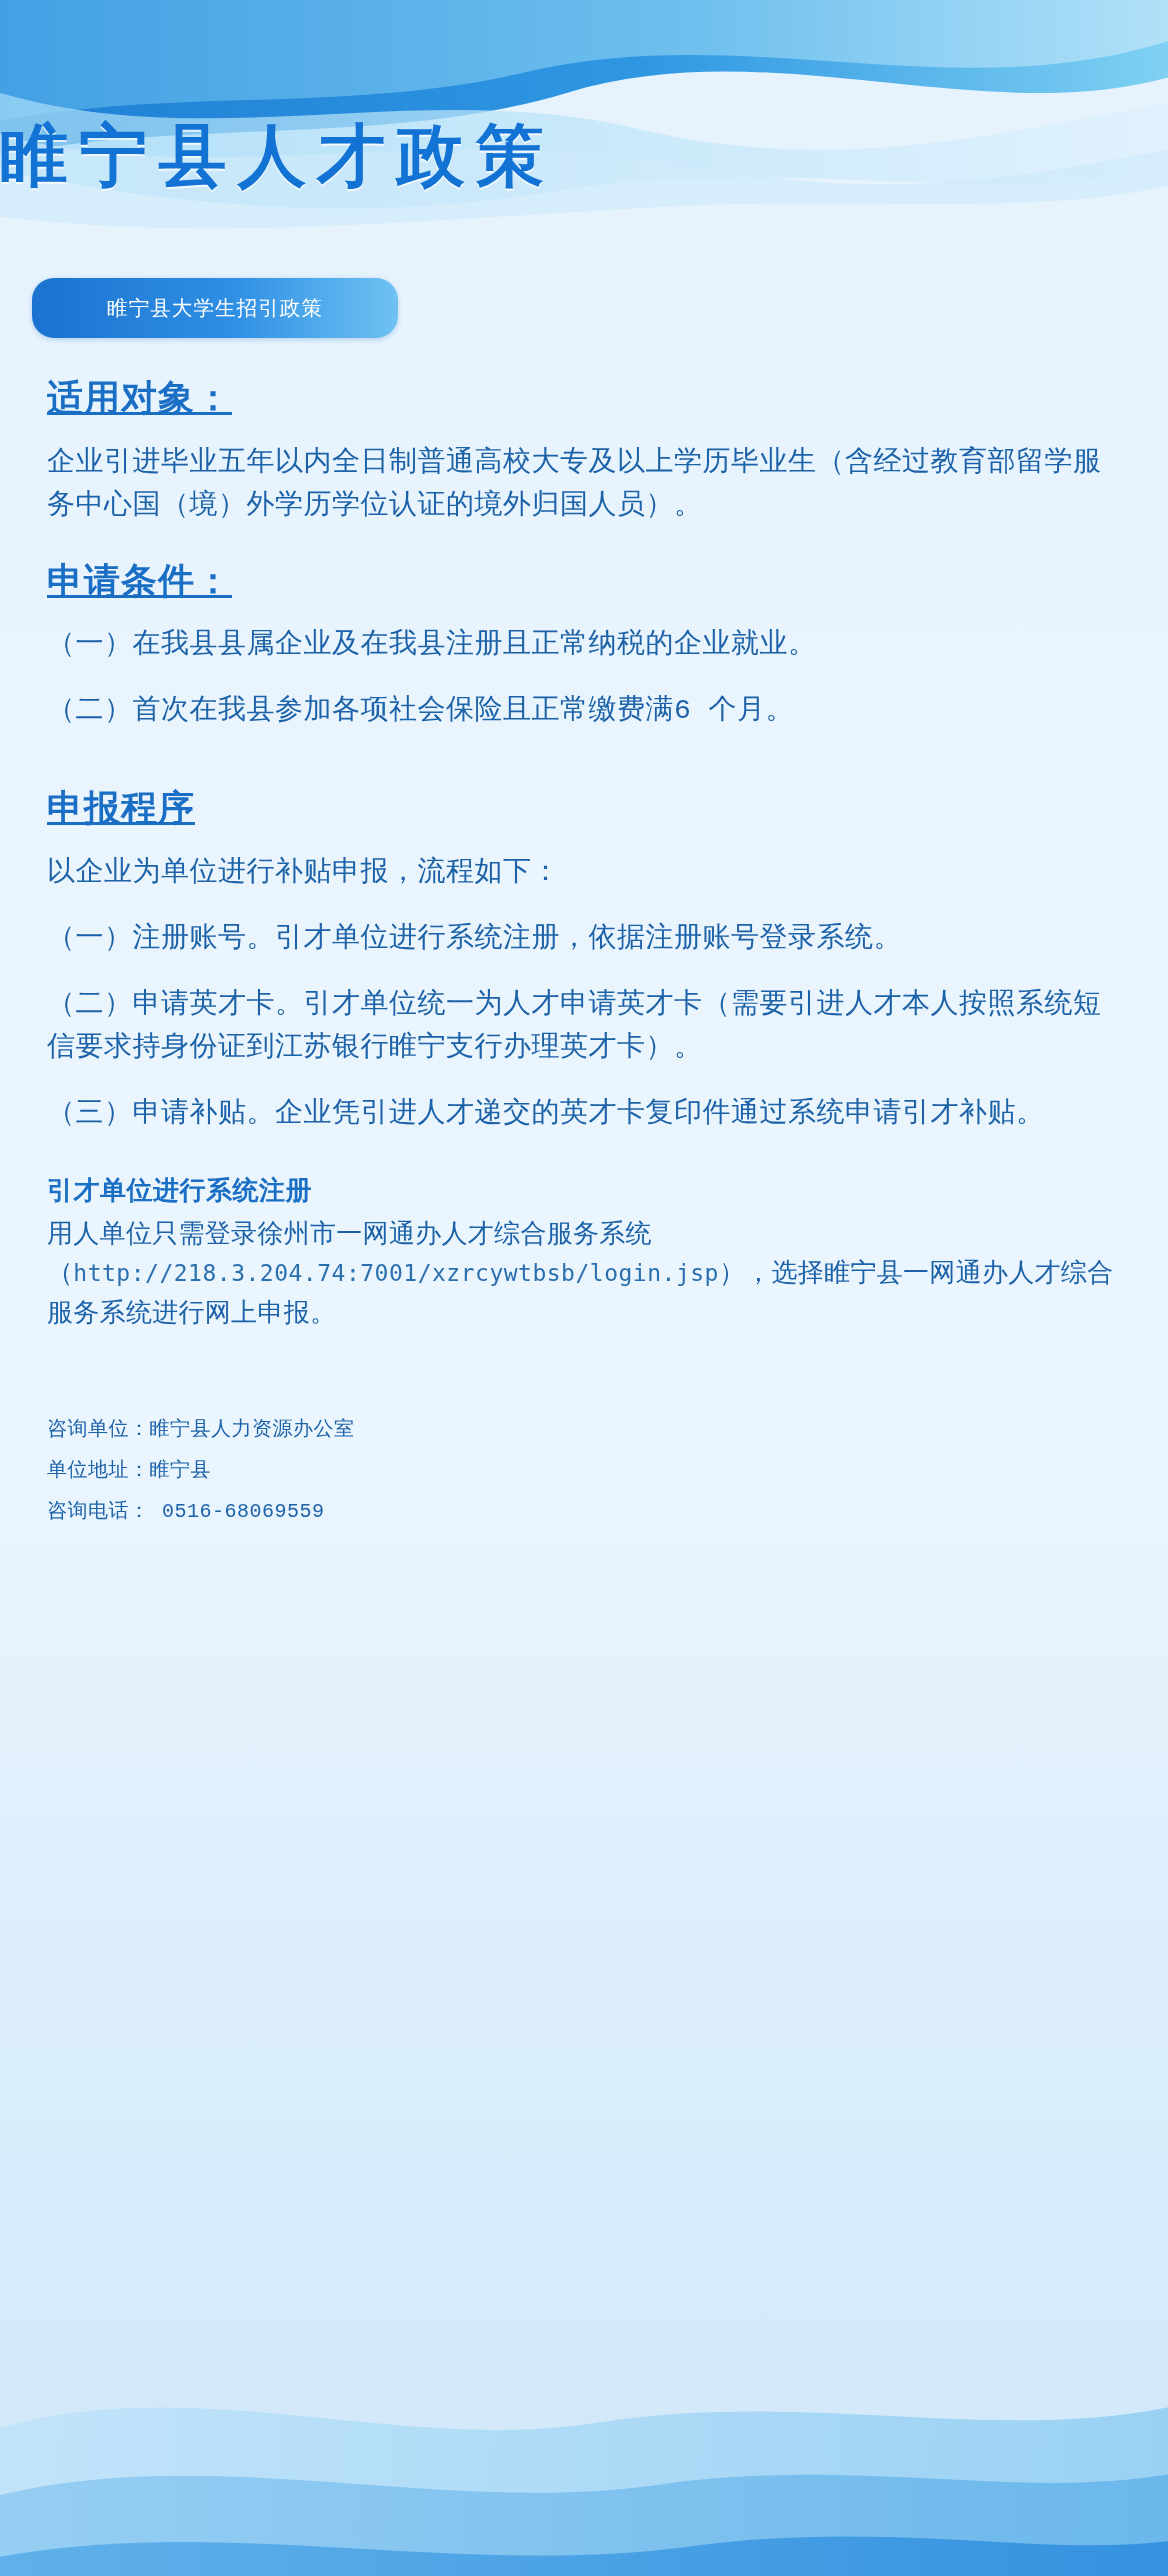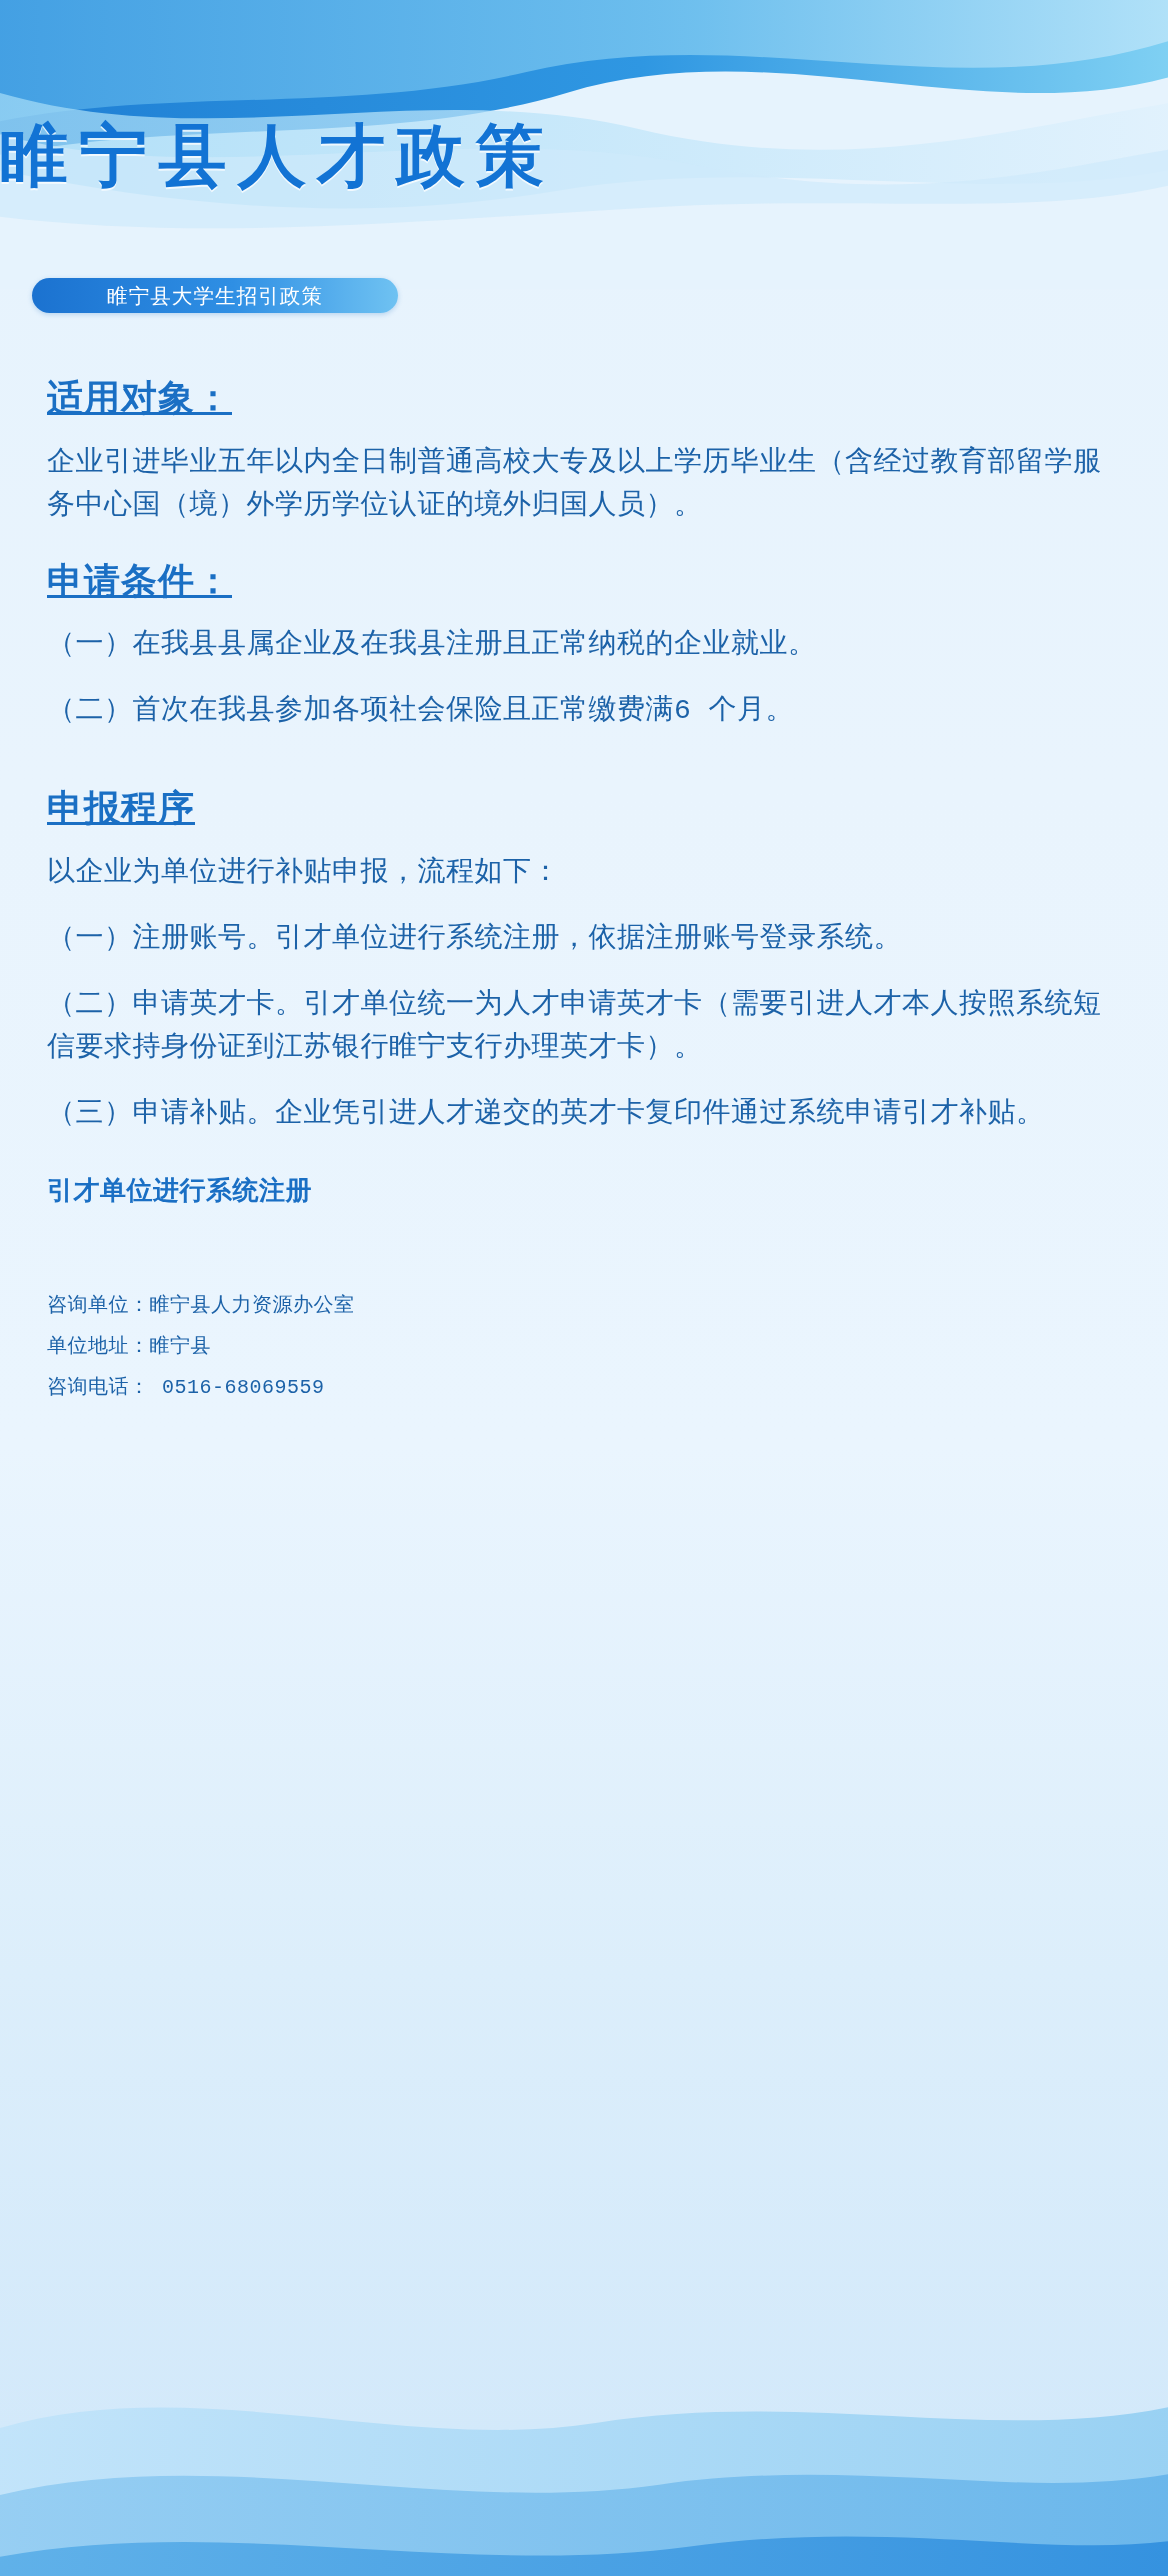--- a/index.html
+++ b/index.html
@@ -53,21 +53,21 @@
     letter-spacing: 11.3px;
     color: #1273d4;
     text-shadow: 0 2.1px 0 rgba(255,255,255,0.75);
   }
 
   
   .pill {
     position: absolute;
     top: 278px;
     left: 32px;
-    height: 35px;
+    height: 60px;
     min-width: 366px;
     border-radius: 22px;
     background: linear-gradient(90deg, #1b72d0 0%, #2f8fe4 55%, #6fc2f2 100%);
     display: flex;
     align-items: center;
     justify-content: center;
     box-shadow: 0 1.5px 5.2px rgba(30,110,190,0.25);
   }
   .pill-text {
     color: #ffffff;
@@ -199,20 +199,23 @@
       <div class="p-text">以企业为单位进行补贴申报，流程如下：</div>
       <div class="p-text">（一）注册账号。引才单位进行系统注册，依据注册账号登录系统。</div>
       <div class="p-text">（二）申请英才卡。引才单位统一为人才申请英才卡（需要引进人才本人按照系统短信要求持身份证到江苏银行睢宁支行办理英才卡）。</div>
       <div class="p-text">（三）申请补贴。企业凭引进人才递交的英才卡复印件通过系统申请引才补贴。</div>
     </div>
 
     <div class="gap-md"></div>
 
     <div>
       <div class="note-title">引才单位进行系统注册</div>
+      <div class="note-body">
+        <span>用人单位只需登录徐州市一网通办人才综合服务系统（</span><span class="url">http://218.3.204.74:7001/xzrcywtbsb/login.jsp</span><span>），</span><span>选择睢宁县一网通办人才综合服务系统进行网上申报。</span>
+      </div>
     </div>
 
     <div class="contact">
       <div class="contact-line">咨询单位：睢宁县人力资源办公室</div>
       <div class="contact-line">单位地址：睢宁县</div>
       <div class="contact-line">咨询电话： 0516-68069559</div>
     </div>
 
   </div>
 

